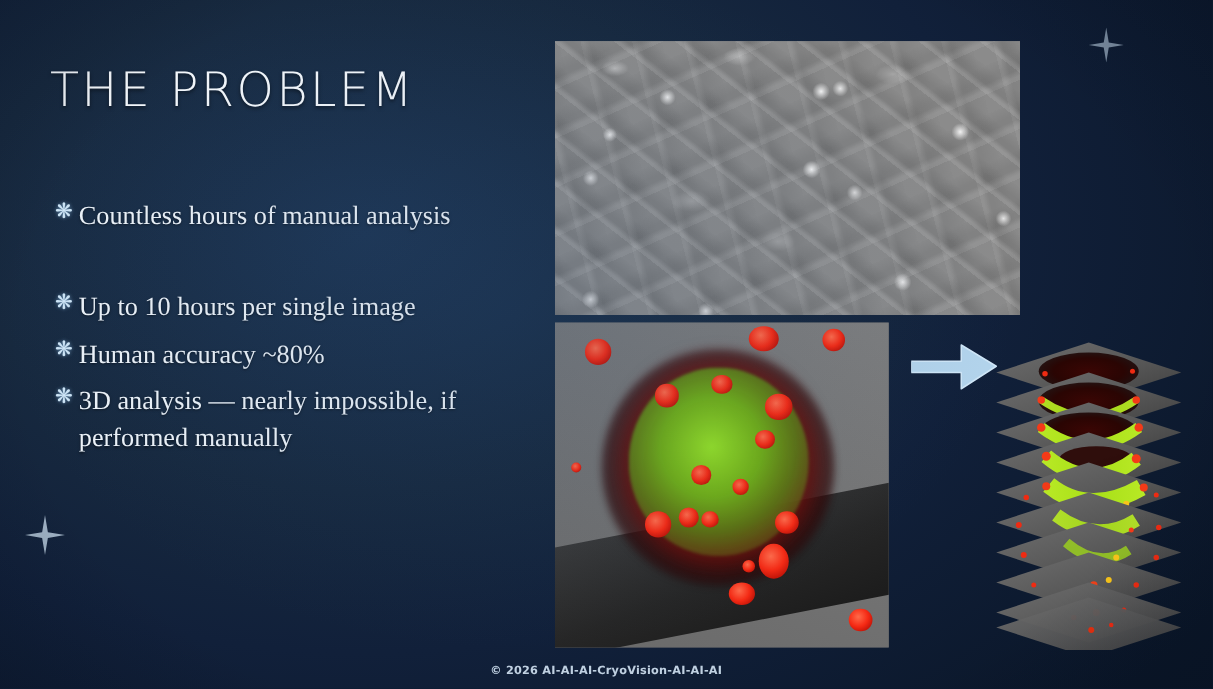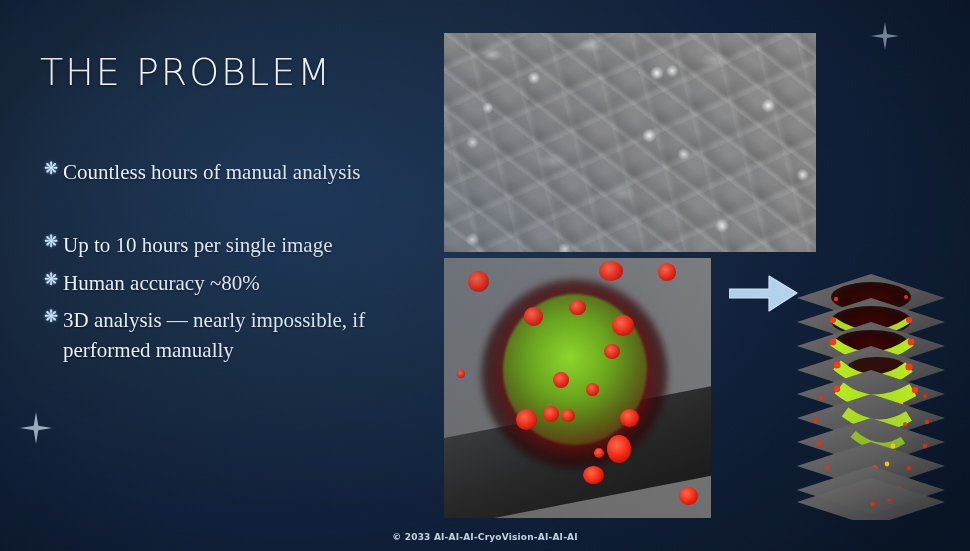--- a/index.html
+++ b/index.html
@@ -385,15 +385,15 @@
   <svg class="sparkle" style="left:20px; top:412px; width:32px; height:32px;" viewBox="0 0 32 32">
     <path d="M16,0 L18.3,13.7 L32,16 L18.3,18.3 L16,32 L13.7,18.3 L0,16 L13.7,13.7 Z" fill="#b9cbdd" opacity="0.85"></path>
   </svg>
 
   <svg class="sparkle" style="left:871px; top:22px; width:28px; height:28px;" viewBox="0 0 32 32">
     <path d="M16,0 L18.3,13.7 L32,16 L18.3,18.3 L16,32 L13.7,18.3 L0,16 L13.7,13.7 Z" fill="#aabdd0" opacity="0.70"></path>
   </svg>
 
   <div id="vignette"></div>
 
-  <div id="footer">© 2033 AI-AI-AI-CryoVision-AI-AI-AI</div>
+  <div id="footer">© 2026 AI-AI-AI-CryoVision-AI-AI-AI</div>
 
 </div>
 
 </body></html>

